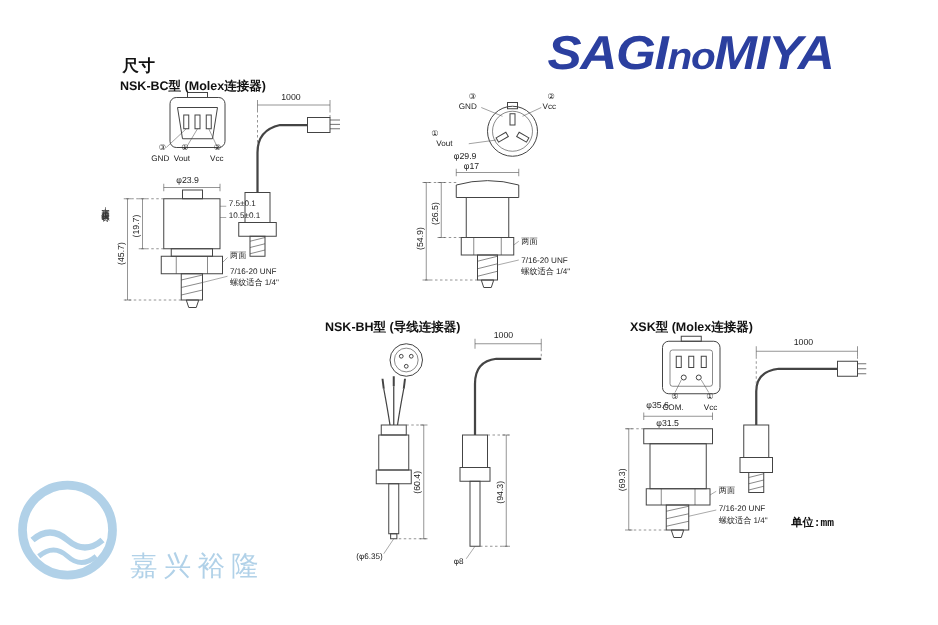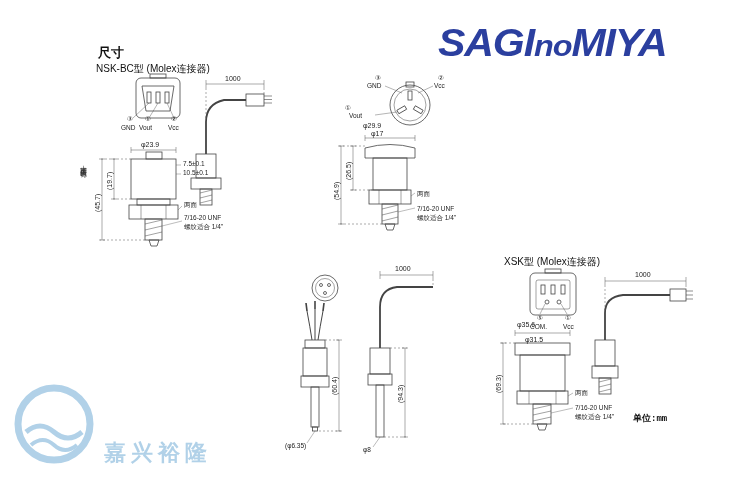--- a/index.html
+++ b/index.html
@@ -9,37 +9,37 @@
 
   .heading { position:absolute; left:98px; top:44px; font-size:13px; font-weight:bold; color:#111; }
 
   .logo { position:absolute; left:438px; top:22px; color:#2b3f9f; font-style:italic; font-weight:bold;
           letter-spacing:-1px; transform:scaleX(1.08); transform-origin:left top; white-space:nowrap; }
   .logo .big   { font-size:38px; }
   .logo .small { font-size:30px; }
 
   .sec { position:absolute; }
   .sec svg { position:absolute; left:0; top:0; }
-  .sec-title { position:absolute; font-size:10px; color:#111; white-space:nowrap; font-weight:400; }
+  .sec-title { position:absolute; font-size:10px; color:#111; white-space:nowrap; font-weight:700; }
 
   .lbl { position:absolute; font-size:7px; line-height:1; color:#222; white-space:nowrap; }
   .s6  { font-size:6.5px; }
   .v   { transform:rotate(-90deg); transform-origin:0 0; }
   .vcjk{ writing-mode:vertical-rl; font-size:6.5px; letter-spacing:1px; color:#333; }
 
   .unit { position:absolute; left:633px; top:412px; font-size:9px; font-weight:bold; color:#111;font-family:Liberation Mono, monospace; }
   .footer-note { position:absolute; left:392px; top:443px; font-size:15px; font-weight:600;
                  letter-spacing:0.5px; color:#111; white-space:nowrap; }
 
   .watermark { position:absolute; left:12px; top:382px; width:270px; height:112px; opacity:0.9; }
   .watermark svg { position:absolute; left:0; top:0; }
   .wm-abbr { position:absolute; left:88px; top:4px; font-size:46px; font-style:italic; font-weight:bold;
              color:#a9cde6; letter-spacing:1px; }
   .wm-name { position:absolute; left:92px; top:56px; font-size:22px; color:#a9cde6; letter-spacing:5px;
-             font-weight:700; }
+             font-weight:400; }
 </style>
 </head>
 <body>
 
 <div class="page">
 
   <div class="heading">尺寸</div>
 
   <div class="logo"><span class="big">SAGI</span><span class="small">no</span><span class="big">MIYA</span></div>
 
@@ -248,20 +248,21 @@
           <line x1="147" y1="182" x2="153" y2="182"></line>
           <line x1="135" y1="93" x2="152" y2="93" stroke-dasharray="2,2"></line>
           <line x1="129" y1="182" x2="152" y2="182" stroke-dasharray="2,2"></line>
         </g>
         <g stroke-width="0.4" stroke="#555">
           <line x1="60" y1="176" x2="52" y2="188"></line>
           <line x1="125" y1="182" x2="118" y2="192"></line>
         </g>
       </g>
     </svg>
+    <div class="sec-title" style="left:5px;top:0">NSK-BH型 (导线连接器)</div>
     <span class="lbl" style="left:140px;top:10px">1000</span>
     <span class="lbl v" style="left:76px;top:140px">(60.4)</span>
     <span class="lbl v" style="left:142px;top:148px">(94.3)</span>
     <span class="lbl s6" style="left:30px;top:188px">(φ6.35)</span>
     <span class="lbl s6" style="left:108px;top:192px">φ8</span>
   </section>
 
   <section class="sec" style="left:485px;top:255px;width:215px;height:185px">
     <svg width="215" height="185" viewBox="0 0 215 185">
       <g fill="none" stroke="#444" stroke-width="0.8">

